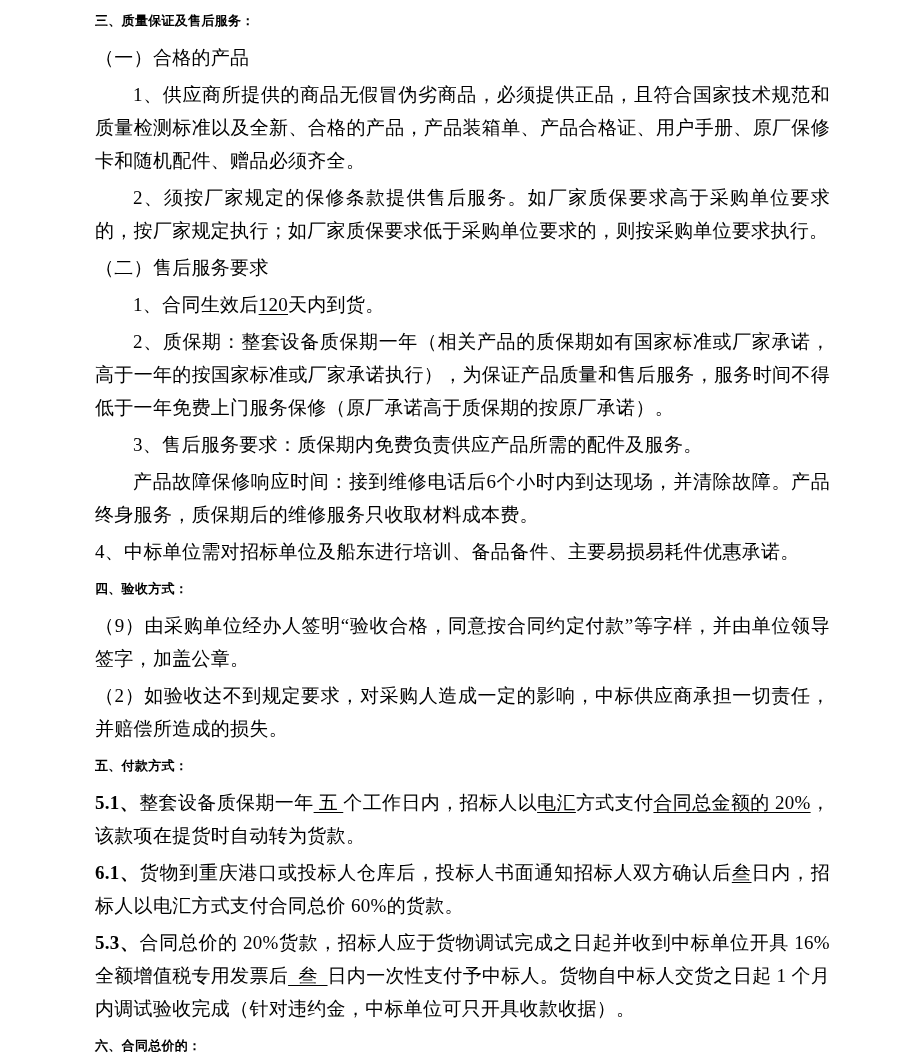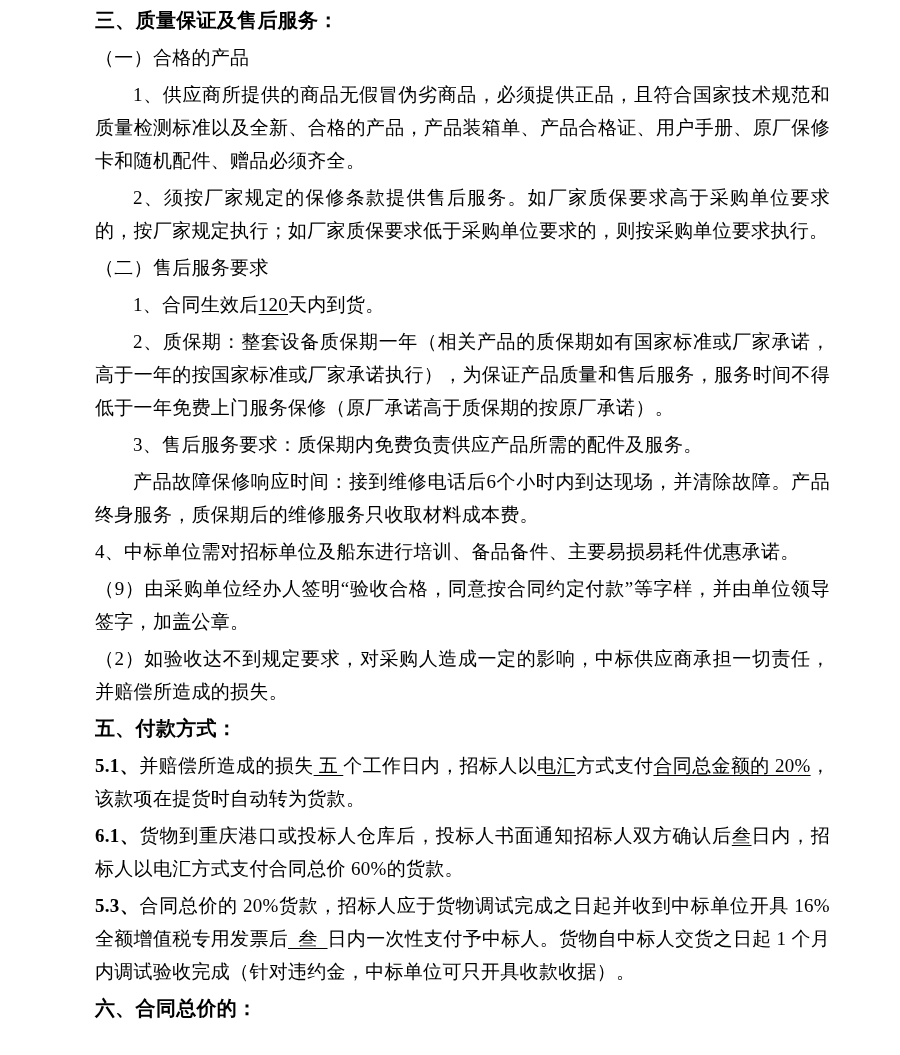--- a/index.html
+++ b/index.html
@@ -26,21 +26,21 @@
     text-align: justify;
   }
   .para {
     margin: 0 0 4px 0;
     line-height: 33px;
     letter-spacing: 0.3px;
   }
   .para.heading {
     font-family: "Liberation Sans", "DejaVu Sans", sans-serif;
     font-weight: bold;
-    font-size: 20px;
+    font-size: 13px;
   }
   .para.indent {
     text-indent: 2em;
   }
   .para u {
     text-underline-offset: 3px;
   }
   .para .bold {
     font-weight: bold;
     margin-top: 44px;
@@ -54,21 +54,22 @@
       <p class="para heading"><span>三、质量保证及售后服务：</span></p>
       <p class="para"><span>（一）合格的产品</span></p>
       <p class="para indent"><span>1、供应商所提供的商品无假冒伪劣商品，必须提供正品，且符合国家技术规范和质量检测标准以及全新、合格的产品，产品装箱单、产品合格证、用户手册、原厂保修卡和随机配件、赠品必须齐全。</span></p>
       <p class="para indent"><span>2、须按厂家规定的保修条款提供售后服务。如厂家质保要求高于采购单位要求的，按厂家规定执行；如厂家质保要求低于采购单位要求的，则按采购单位要求执行。</span></p>
       <p class="para"><span>（二）售后服务要求</span></p>
       <p class="para indent"><span>1、合同生效后</span><u>120</u><span>天内到货。</span></p>
       <p class="para indent"><span>2、质保期：整套设备质保期一年（相关产品的质保期如有国家标准或厂家承诺，高于一年的按国家标准或厂家承诺执行），为保证产品质量和售后服务，服务时间不得低于一年免费上门服务保修（原厂承诺高于质保期的按原厂承诺）。</span></p>
       <p class="para indent"><span>3、售后服务要求：质保期内免费负责供应产品所需的配件及服务。</span></p>
       <p class="para indent"><span>产品故障保修响应时间：接到维修电话后6个小时内到达现场，并清除故障。产品终身服务，质保期后的维修服务只收取材料成本费。</span></p>
       <p class="para"><span>4、中标单位需对招标单位及船东进行培训、备品备件、主要易损易耗件优惠承诺。</span></p>
+      <p class="para heading"><span>四、验收方式：</span></p>
       <p class="para"><span>（9）由采购单位经办人签明“验收合格，同意按合同约定付款”等字样，并由单位领导签字，加盖公章。</span></p>
       <p class="para"><span>（2）如验收达不到规定要求，对采购人造成一定的影响，中标供应商承担一切责任，并赔偿所造成的损失。</span></p>
       <p class="para heading"><span>五、付款方式：</span></p>
-      <p class="para"><span class="bold">5.1、</span><span>并赔偿所造成的损失</span><u>&nbsp;五&nbsp;</u><span>个工作日内，招标人以</span><u>电汇</u><span>方式支付</span><u>合同总金额的 20%</u><span>，该款项在提货时自动转为货款。</span></p>
+      <p class="para"><span class="bold">5.1、</span><span>整套设备质保期一年</span><u>&nbsp;五&nbsp;</u><span>个工作日内，招标人以</span><u>电汇</u><span>方式支付</span><u>合同总金额的 20%</u><span>，该款项在提货时自动转为货款。</span></p>
       <p class="para"><span class="bold">6.1、</span><span>货物到重庆港口或投标人仓库后，投标人书面通知招标人双方确认后</span><u>叁</u><span>日内，招标人以电汇方式支付合同总价 60%的货款。</span></p>
       <p class="para"><span class="bold">5.3、</span><span>合同总价的 20%货款，招标人应于货物调试完成之日起并收到中标单位开具 16%全额增值税专用发票后</span><u>&nbsp;&nbsp;叁&nbsp;&nbsp;</u><span>日内一次性支付予中标人。货物自中标人交货之日起 1 个月内调试验收完成（针对违约金，中标单位可只开具收款收据）。</span></p>
       <p class="para heading"><span>六、合同总价的：</span></p>
     </div>
 </div>
 
 </body></html>

